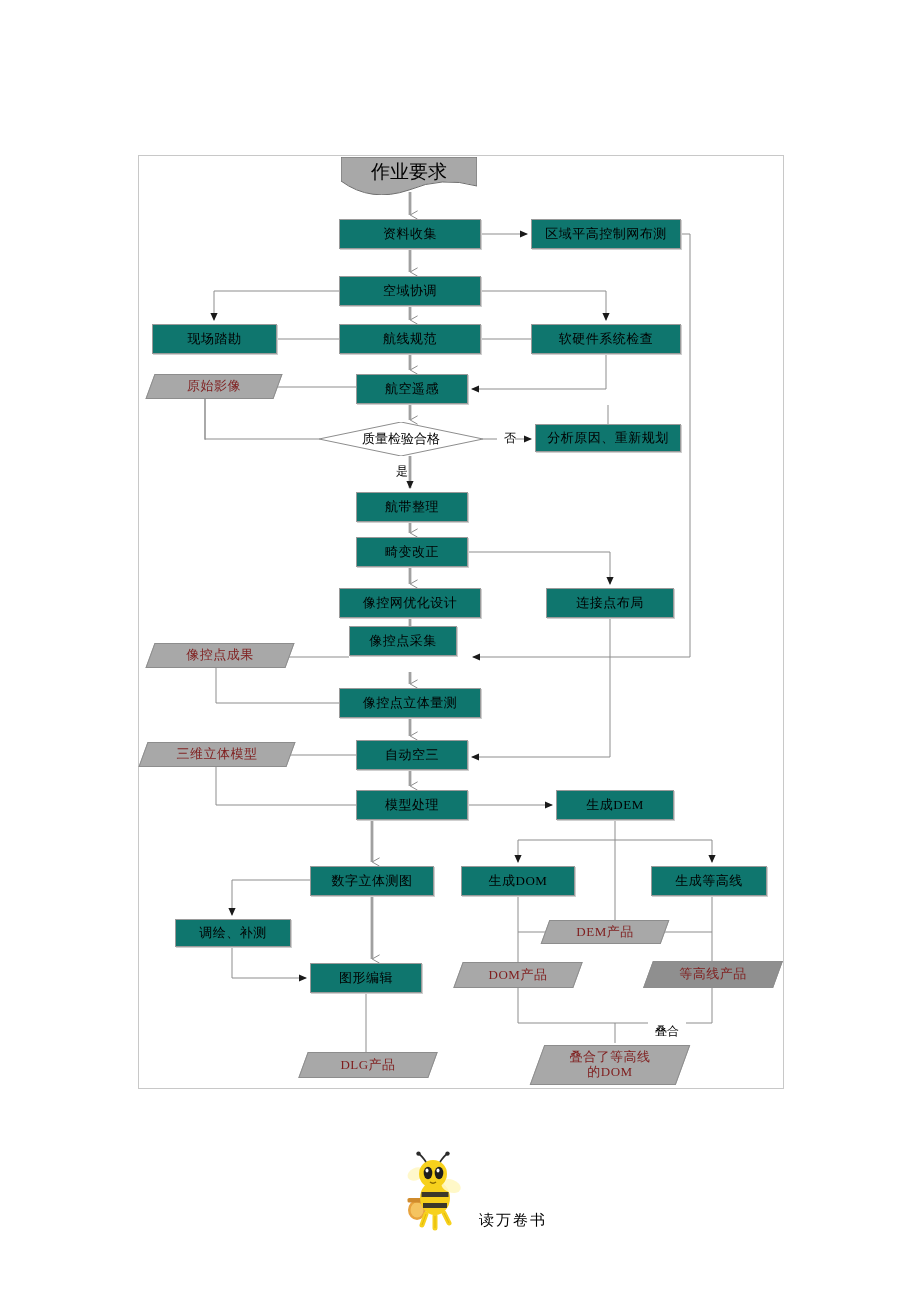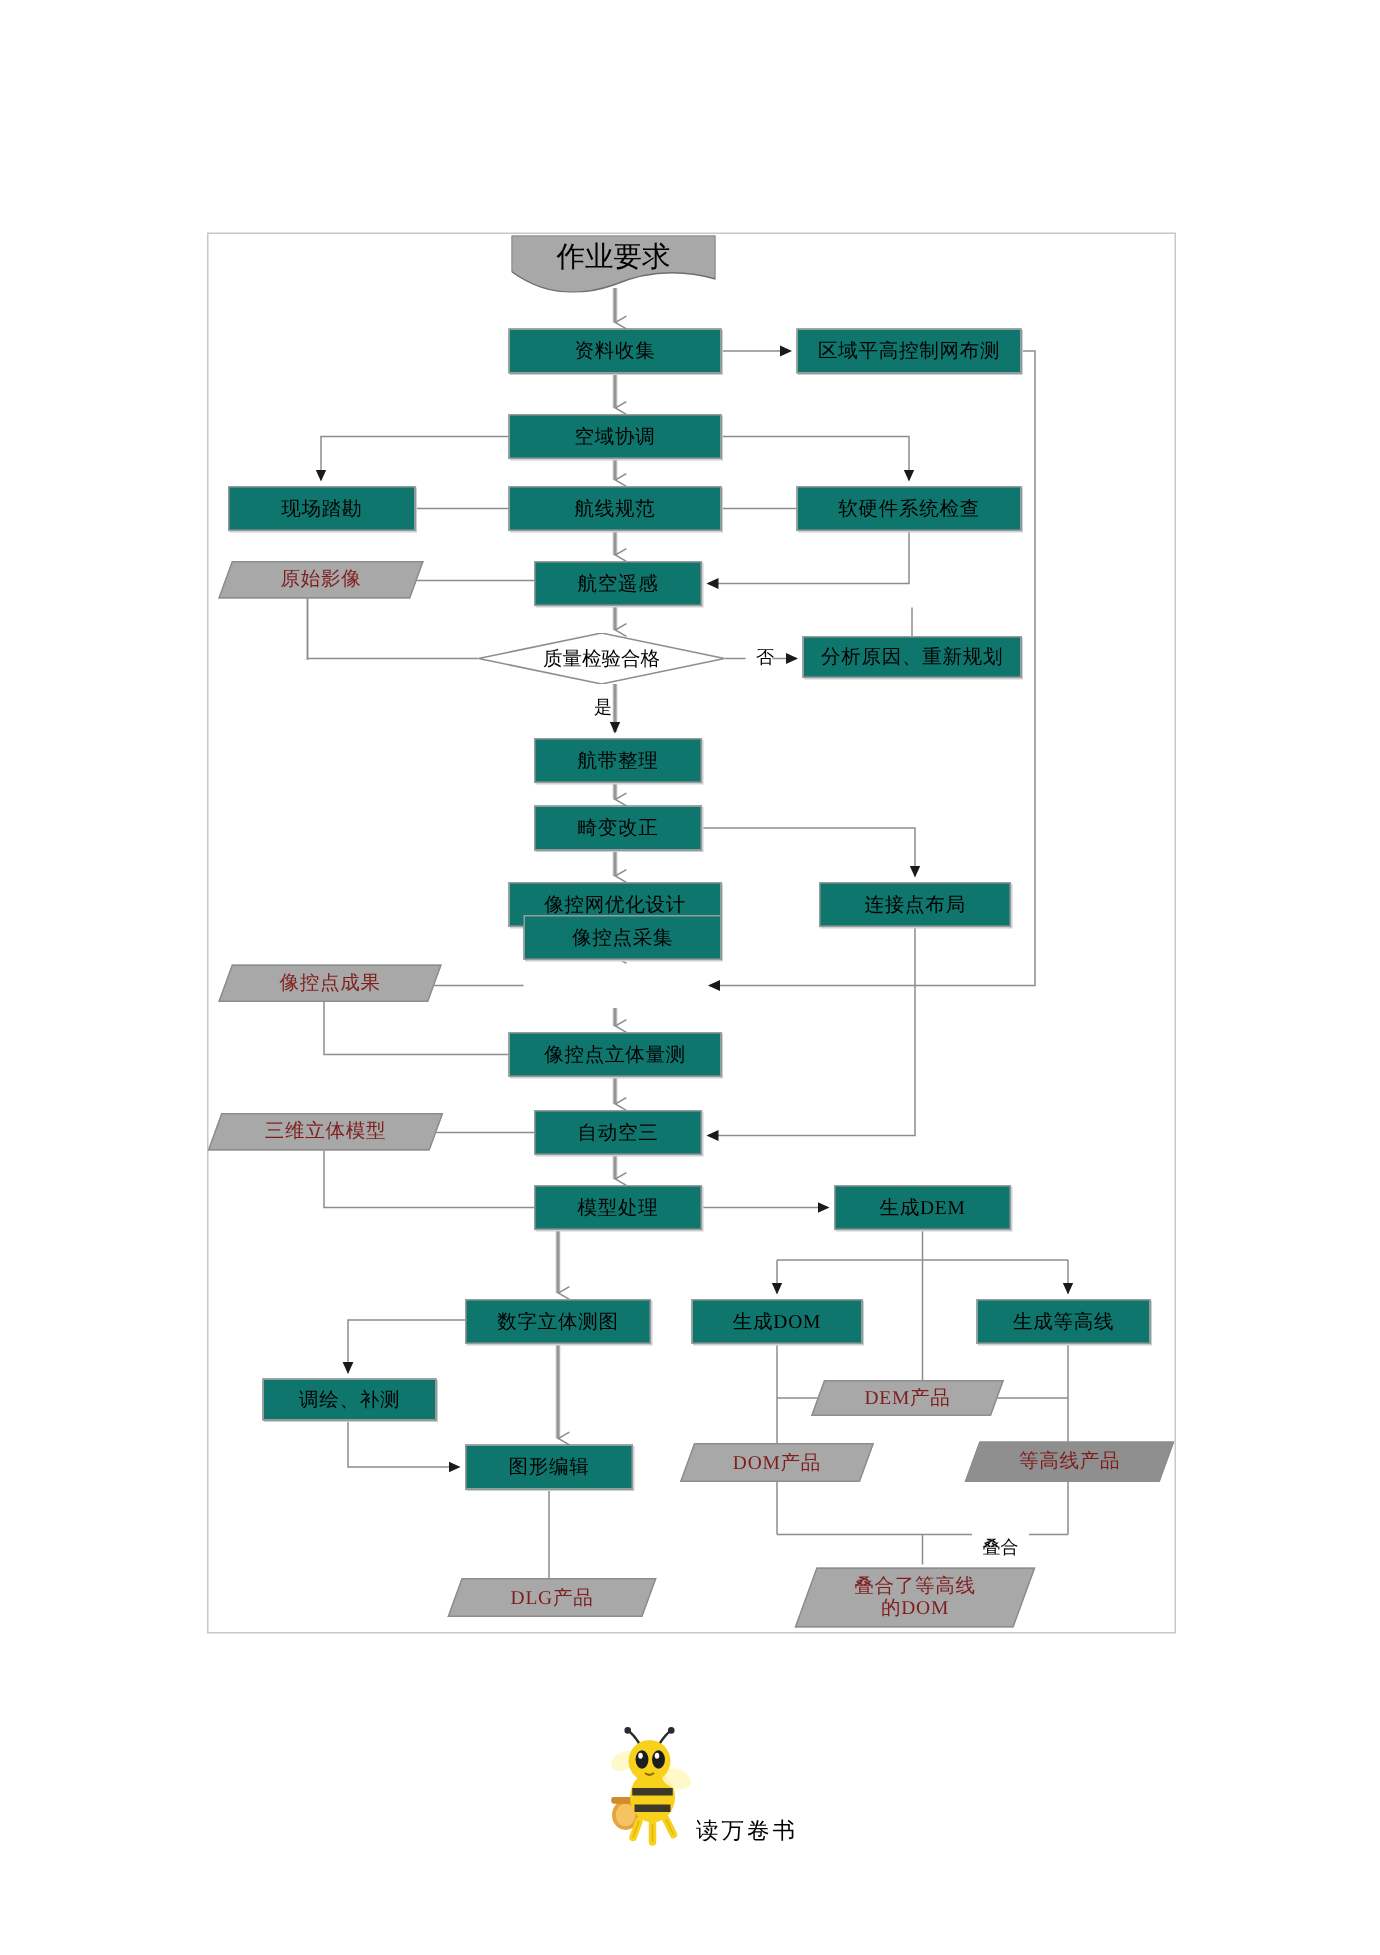--- a/index.html
+++ b/index.html
@@ -197,21 +197,21 @@
       <div class="node pbox sh" style="left: 339px; top: 588px; width: 142px; height: 30px;">
         <span>像控网优化设计</span>
       </div>
       <div class="node pbox sh" style="left: 546px; top: 588px; width: 128px; height: 30px;">
         <span>连接点布局</span>
       </div>
       <div class="node para" style="left: 150px; top: 643px; width: 140px; height: 25px; position: absolute;">
         <div class="skew"></div>
         <span class="t">像控点成果</span>
       </div>
-      <div class="node pbox sh" style="left: 349px; top: 610px; width: 132px; height: 30px;">
+      <div class="node pbox sh" style="left: 349px; top: 626px; width: 108px; height: 30px;">
         <span>像控点采集</span>
       </div>
       <div class="node pbox sh" style="left: 339px; top: 688px; width: 142px; height: 30px;">
         <span>像控点立体量测</span>
       </div>
       <div class="node para" style="left: 143px; top: 742px; width: 148px; height: 25px; position: absolute;">
         <div class="skew"></div>
         <span class="t">三维立体模型</span>
       </div>
       <div class="node pbox sh" style="left: 356px; top: 740px; width: 112px; height: 30px;">
@@ -259,21 +259,21 @@
         <span class="t">叠合了等高线<br>的DOM</span>
       </div>
     </div>
 
   <div id="labels-layer">
       <div class="label" style="left: 396px; top: 463px;">是</div>
       <div class="label" style="left: 504px; top: 430px;">否</div>
       <div class="label" style="left: 655px; top: 1023px;">叠合</div>
     </div>
 
-  <div class="footer" style="left:404px;top:1150px;">
+  <div class="footer" style="left:404px;top:1150px;gap:15px;">
     <div class="bee">
       <svg viewBox="0 0 58 84" width="58" height="84" xmlns="http://www.w3.org/2000/svg">
 
         <ellipse cx="13" cy="60" rx="9" ry="10" fill="#e8a33d"></ellipse>
         <ellipse cx="13" cy="60" rx="6.5" ry="7.5" fill="#f5c460"></ellipse>
         <rect x="3.5" y="48" width="19" height="4.5" rx="1.6" fill="#d08b2c"></rect>
 
         <ellipse cx="12" cy="24" rx="9" ry="6" fill="#fff7c2" opacity="0.85" transform="rotate(-25 12 24)"></ellipse>
 
         <ellipse cx="31" cy="48" rx="15" ry="17" fill="#f7d11c"></ellipse>

